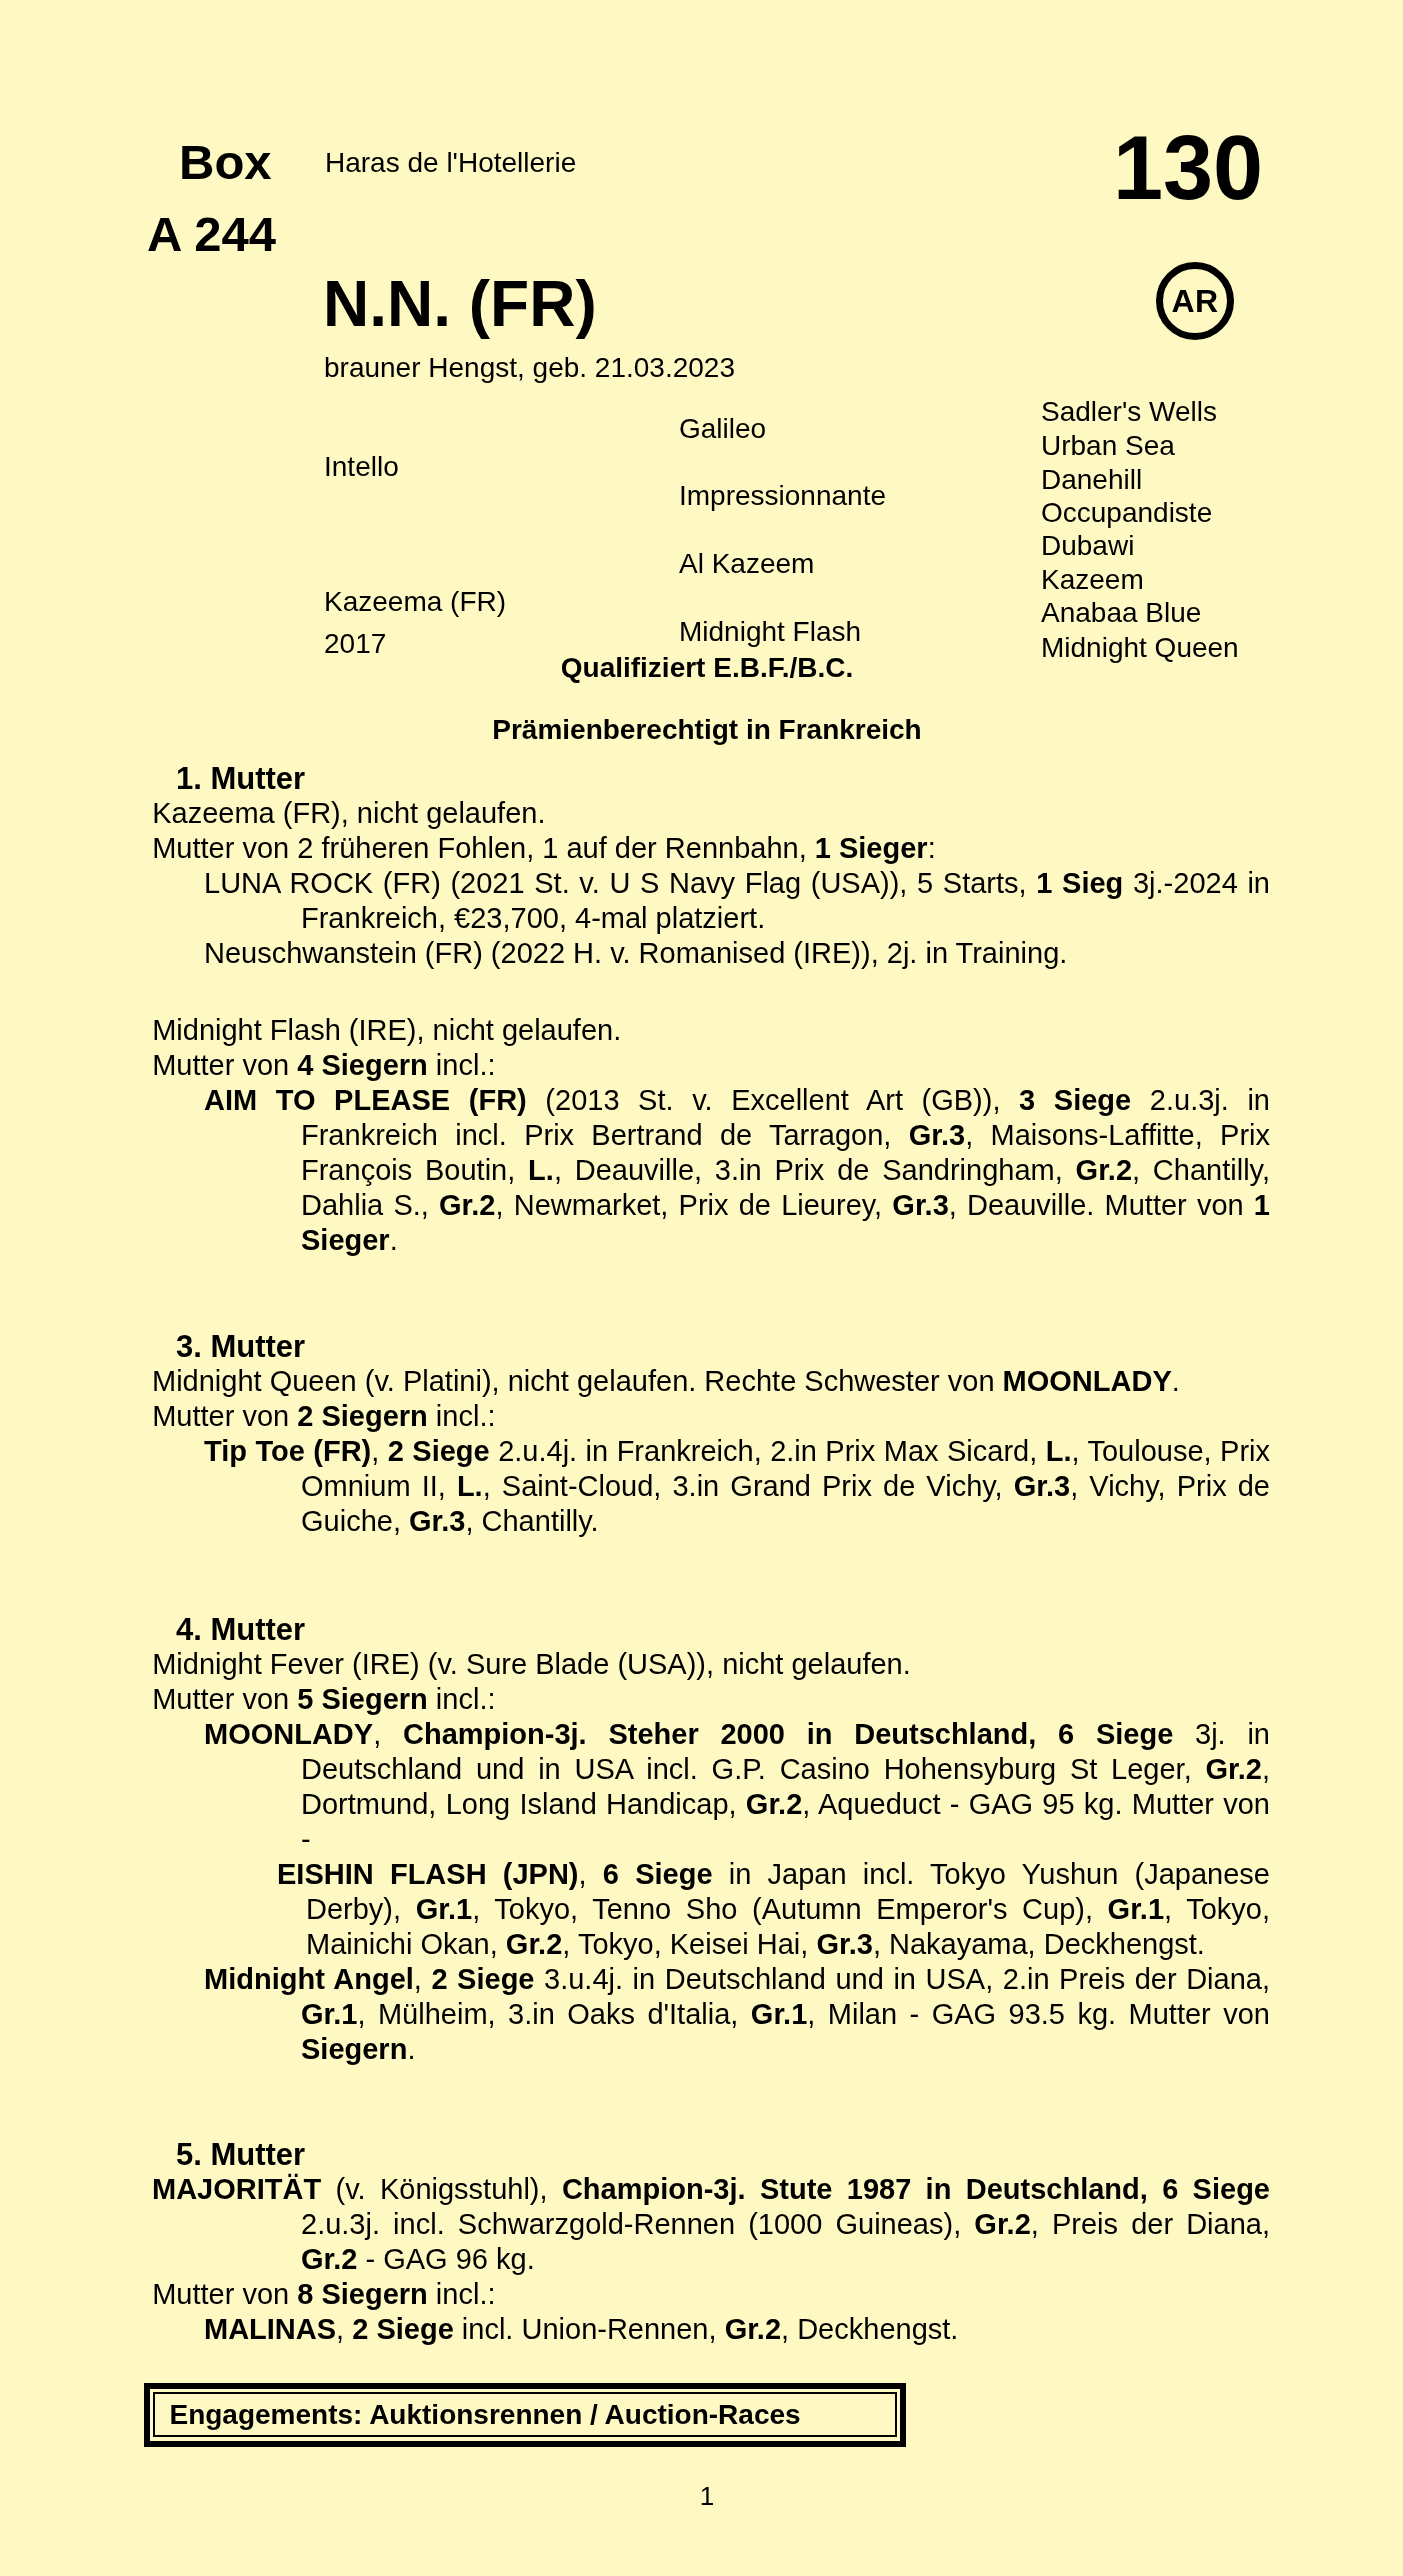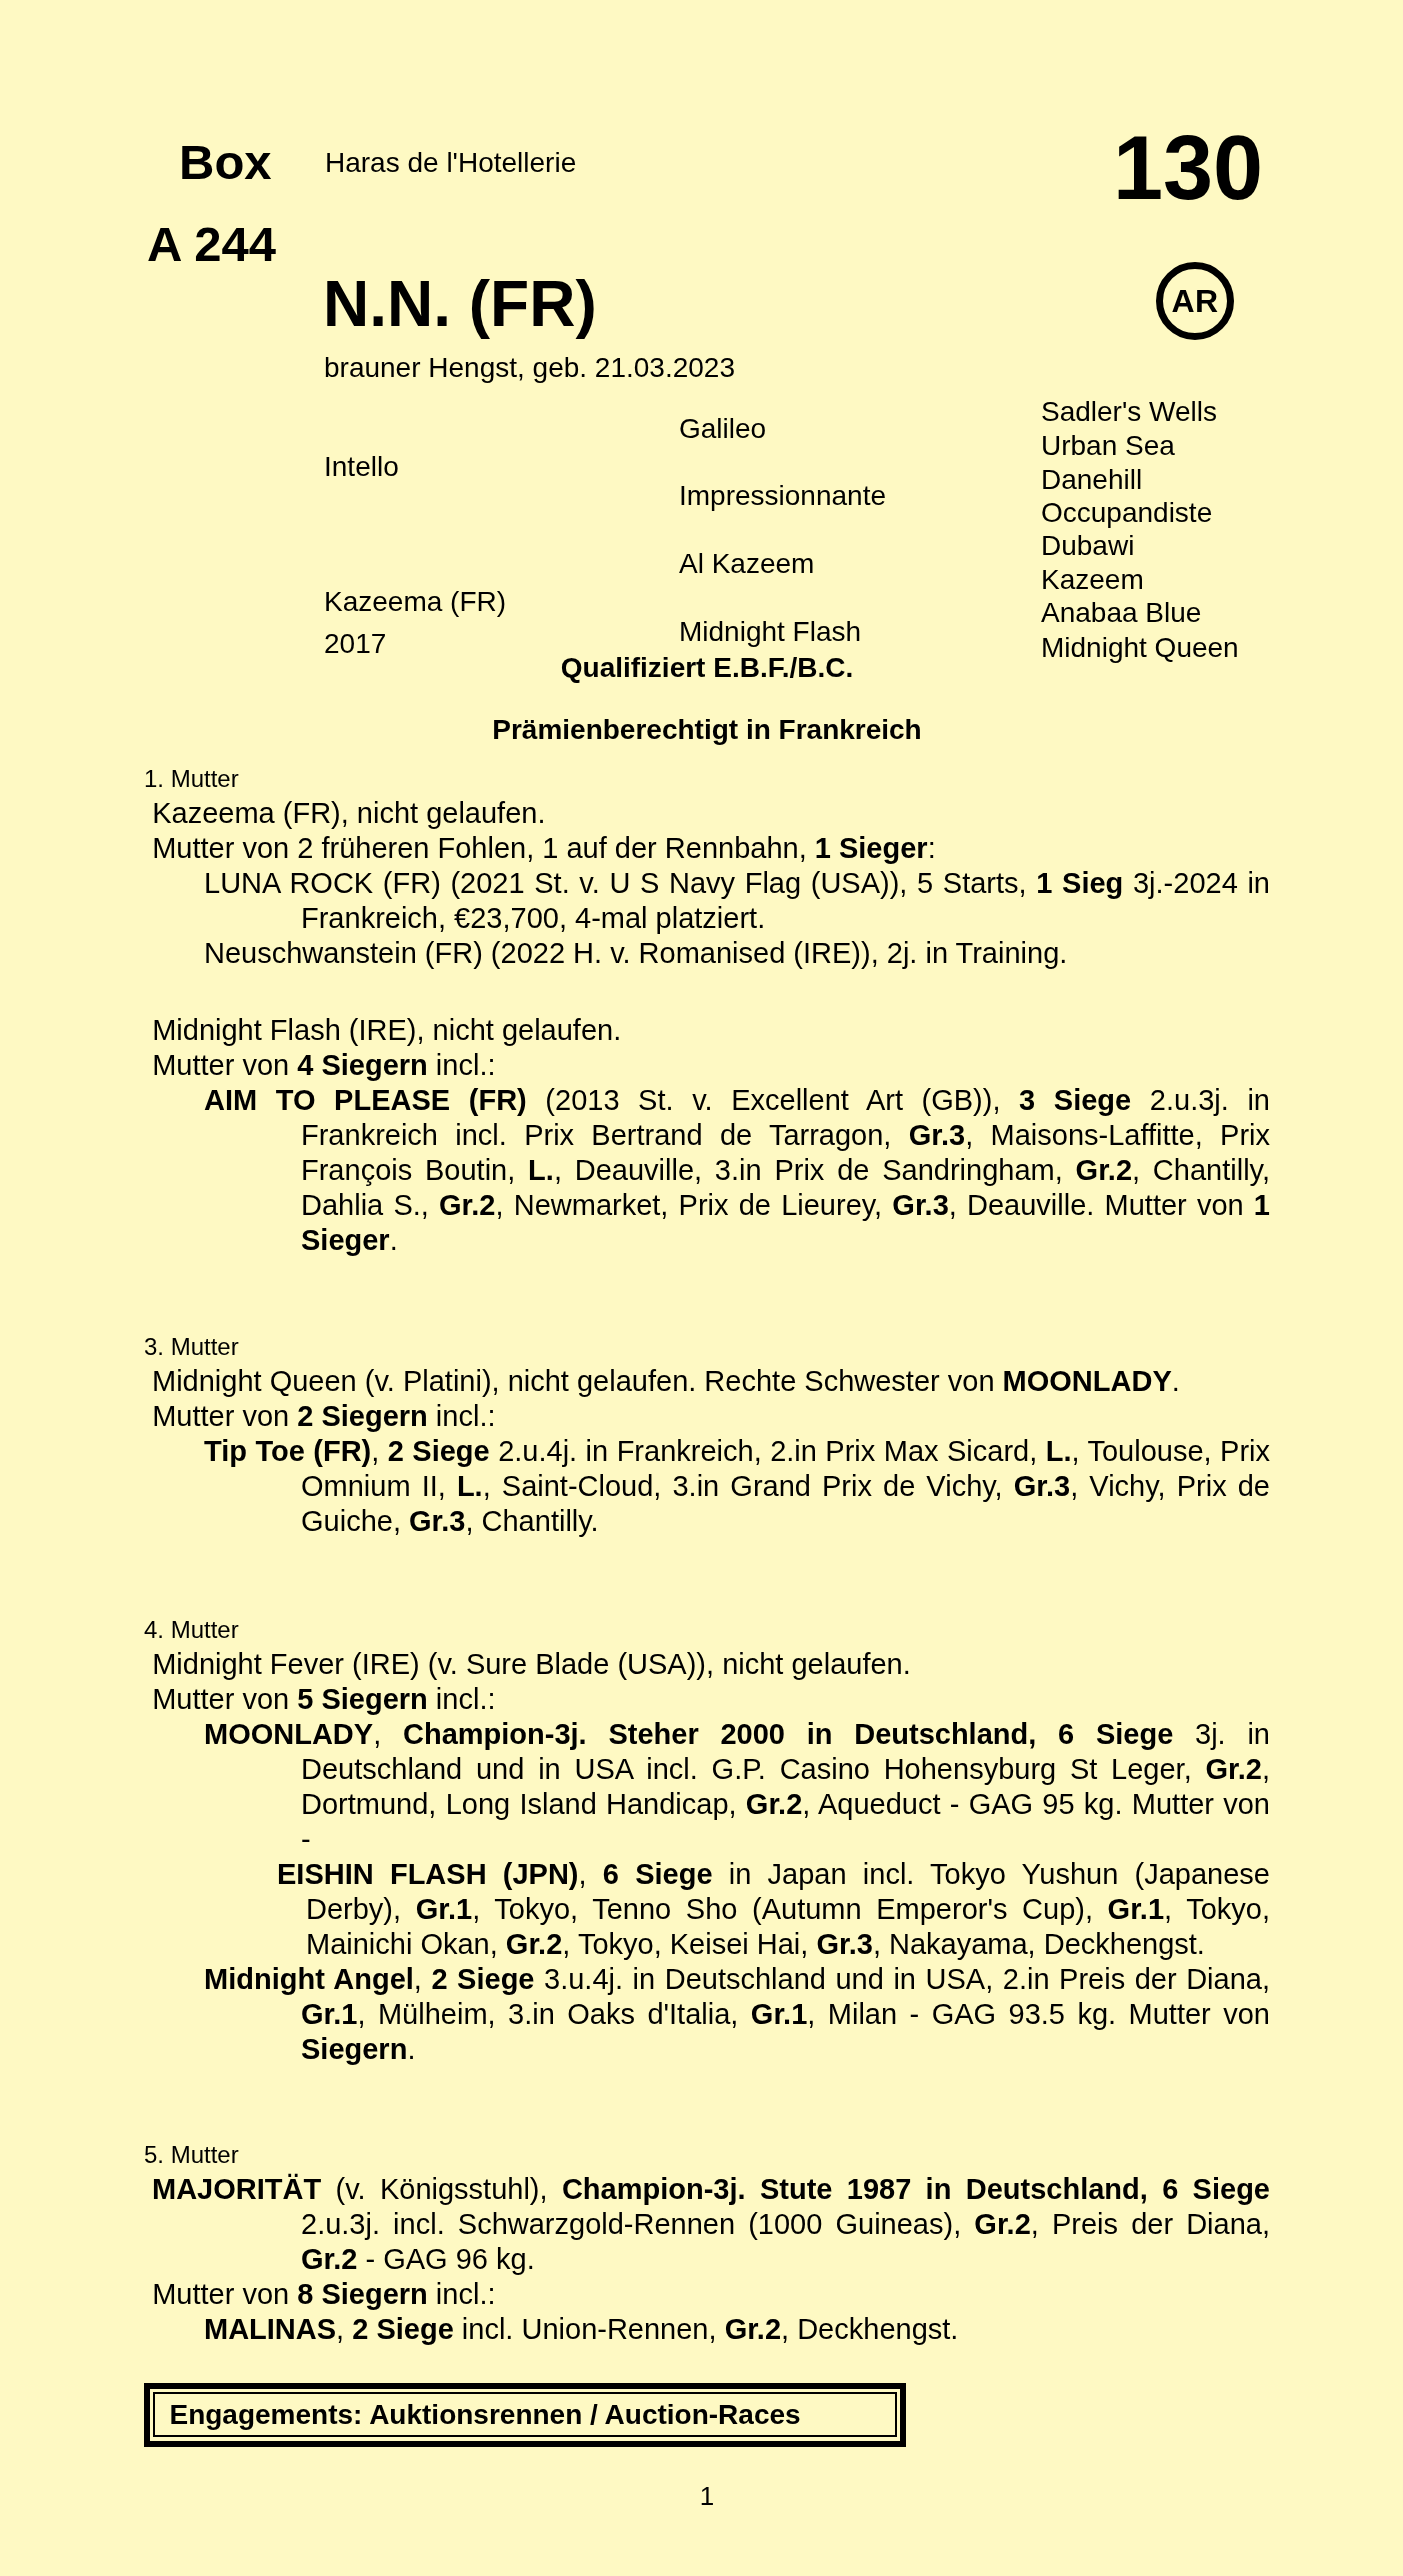--- a/index.html
+++ b/index.html
@@ -10,21 +10,21 @@
     height: 2576px;
     margin: 0 auto;
     background: #fef9c3;
     color: #000;
     font-family: "Liberation Sans", "DejaVu Sans", sans-serif;
     font-stretch: condensed;
     overflow: hidden;
   }
   
   .box-label    { position: absolute; left: 179px; top: 138px;  font-size: 49px;  font-weight: bold; line-height: 1; }
-  .box-number   { position: absolute; left: 147px; top: 220px;  font-size: 49px;  font-weight: bold; line-height: 1; }
+  .box-number   { position: absolute; left: 147px; top: 210px;  font-size: 49px;  font-weight: bold; line-height: 1; }
   .consignor    { position: absolute; left: 325px; top: 148px;  font-size: 28px;  line-height: 1.1; }
   .lot-number   { position: absolute; left: 1113px; top: 123px; font-size: 90px; font-weight: bold; line-height: 1; }
   .ar-badge     {
     position: absolute; left: 1156px; top: 262px;
     width: 78px; height: 78px; border: 7.2px solid #000; border-radius: 50%;
     display: flex; align-items: center; justify-content: center;
     font-size: 32px; font-weight: bold; letter-spacing: 0.5px;
   }
   .horse-name   { position: absolute; left: 323px; top: 272px;  font-size: 64px; font-weight: bold; line-height: 1; }
   .horse-desc   { position: absolute; left: 324px; top: 353px;  font-size: 28px;  line-height: 1.1; }
@@ -38,21 +38,21 @@
 
   
   .qual { position: absolute; left: 144px; width: 1126px; text-align: center; font-size: 28px; font-weight: bold; line-height: 1.1; }
   .qual1 { top: 653px; }
   .qual2 { top: 715px; }
 
   
   main { position: absolute; left: 144px; top: 762px; width: 1126px; }
   .section { margin-top: 42px; }
   .section:first-child { margin-top: 0; }
-  .sec-heading { font-size: 24px; font-weight: normal; line-height: 34px; }
+  .sec-heading { font-size: 31px; font-weight: bold; line-height: 34px; margin-left: 32px; }
   .blk { font-size: 29px; line-height: 35px; text-align: justify; }
   .blk .b { font-weight: bold; }
   .blk.plain  { padding-left: 8.2px; }
   .blk.hang   { padding-left: 157px; text-indent: -149px; }
   .blk.item   { padding-left: 157px; text-indent: -97px; }
   .blk.nested { padding-left: 162px; text-indent: -29px; }
   .s1 { min-height: 208px; } .s2 { min-height: 275px; } .s3 { min-height: 241px; }
   .s4 { min-height: 483px; } .s5 { min-height: 206px; }
 
   

